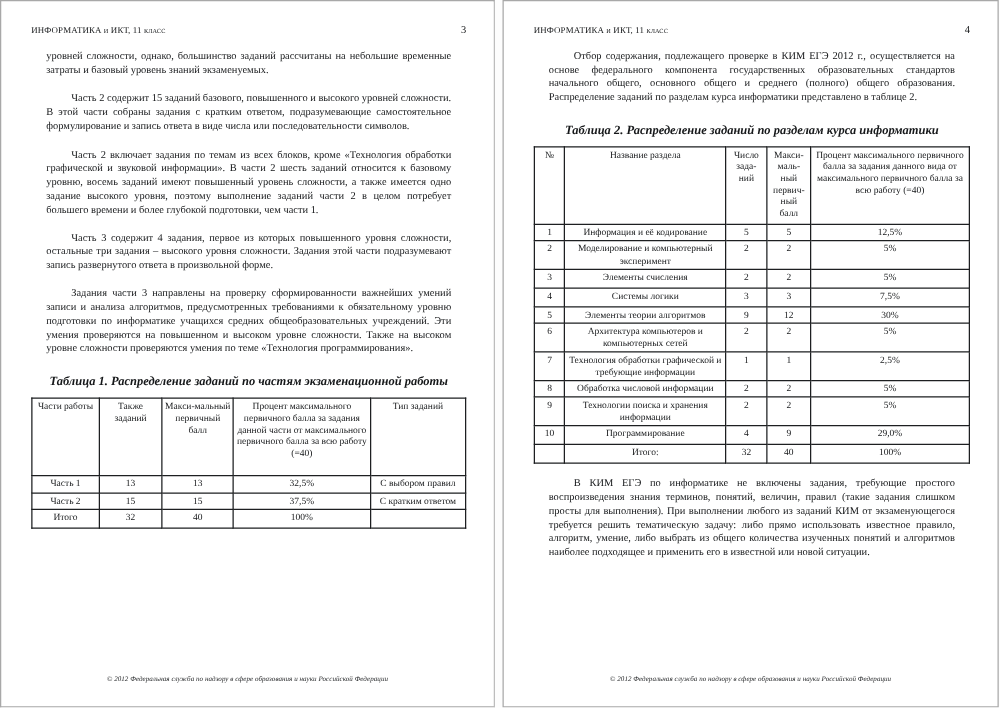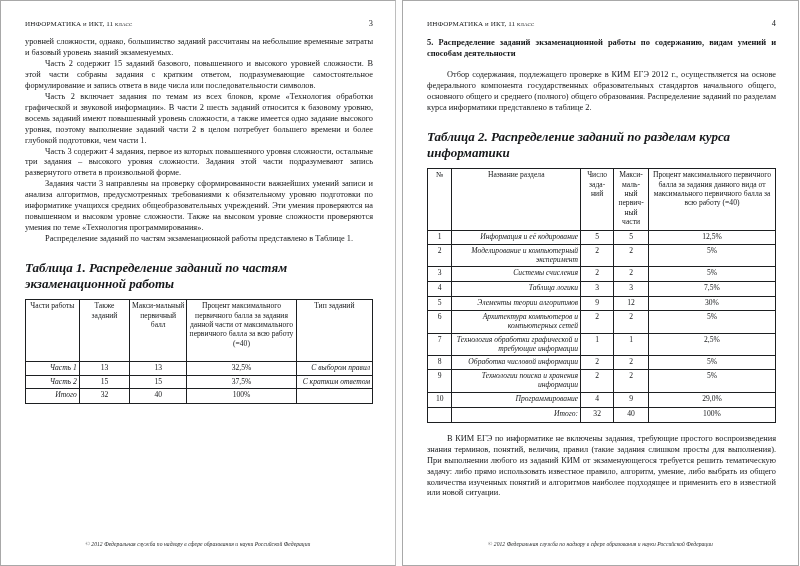--- a/index.html
+++ b/index.html
@@ -39,43 +39,43 @@
     justify-content: space-between;
     align-items: baseline;
     font-size: 7.1px;
     letter-spacing: .1px;
     margin-bottom: 9px;
   }
   .runhead .title-main { font-variant: small-caps; }
   .runhead .folio { font-size: 8.4px; }
 
   p.body {
-    margin: 0;
+    margin: 12px;
     font-size: 8.35px;
     line-height: 10.95px;
     text-align: justify;
     text-indent: 20px;
     hyphens: auto;
   }
   p.body.noindent { text-indent: 0; }
 
   h2.section {
     margin: 0 0 11px 0;
     font-size: 8.45px;
     line-height: 11.2px;
     font-weight: bold;
     text-align: justify;
     text-indent: 0;
   }
 
   .tbl-caption {
     font-style: italic;
     font-weight: bold;
-    font-size: 13px;
-    text-align: left;
+    font-size: 10px;
+    text-align: center;
     margin: 15px 0 7px 0;
   }
 
   table.grid {
     border-collapse: collapse;
     width: 100%;
     font-size: 7.6px;
     line-height: 9.4px;
     table-layout: fixed;
   }
@@ -100,21 +100,21 @@
   .t1 col.c4 { width: 31.5%; }
   .t1 col.c5 { width: 22.0%; }
 
   
   .t2 col.c1 { width: 7.0%; }
   .t2 col.c2 { width: 37.0%; }
   .t2 col.c3 { width: 9.5%; }
   .t2 col.c4 { width: 10.0%; }
   .t2 col.c5 { width: 36.5%; }
 
-  .t1 td.txt, .t2 td.txt { text-align: right; font-style: italic; }
+  .t1 td.txt, .t2 td.txt { text-align: center; }
   .rowh { height: 15px; }
 
   .footer {
     position: absolute;
     left: 0;
     right: 0;
     bottom: 18px;
     text-align: center;
     font-size: 5.6px;
     font-style: italic;
@@ -132,21 +132,20 @@
     <div class="runhead">
       <span class="title-main">ИНФОРМАТИКА и ИКТ, 11 класс</span>
       <span class="folio">3</span>
     </div>
 
     <p class="body noindent">уровней сложности, однако, большинство заданий рассчитаны на небольшие временные затраты и базовый уровень знаний экзаменуемых.</p>
     <p class="body">Часть 2 содержит 15 заданий базового, повышенного и высокого уровней сложности. В этой части собраны задания с кратким ответом, подразумевающие самостоятельное формулирование и запись ответа в виде числа или последовательности символов.</p>
     <p class="body">Часть 2 включает задания по темам из всех блоков, кроме «Технология обработки графической и звуковой информации». В части 2 шесть заданий относится к базовому уровню, восемь заданий имеют повышенный уровень сложности, а также имеется одно задание высокого уровня, поэтому выполнение заданий части 2 в целом потребует большего времени и более глубокой подготовки, чем части 1.</p>
     <p class="body">Часть 3 содержит 4 задания, первое из которых повышенного уровня сложности, остальные три задания – высокого уровня сложности. Задания этой части подразумевают запись развернутого ответа в произвольной форме.</p>
     <p class="body">Задания части 3 направлены на проверку сформированности важнейших умений записи и анализа алгоритмов, предусмотренных требованиями к обязательному уровню подготовки по информатике учащихся средних общеобразовательных учреждений. Эти умения проверяются на повышенном и высоком уровне сложности. Также на высоком уровне сложности проверяются умения по теме «Технология программирования».</p>
-    <p class="body">Распределение заданий по частям экзаменационной работы представлено в Таблице 1.</p>
 
     <div class="tbl-caption">Таблица 1. Распределение заданий по частям экзаменационной работы</div>
 
     <table class="grid t1">
       <colgroup>
         <col class="c1">
           <col class="c2">
           <col class="c3">
           <col class="c4">
           <col class="c5">
@@ -190,68 +189,67 @@
     </div>
   </div>
 
   <div class="page right">
 
     <div class="runhead">
       <span class="title-main">ИНФОРМАТИКА и ИКТ, 11 класс</span>
       <span class="folio">4</span>
     </div>
 
-    <h2 class="section">5. Распределение заданий экзаменационной работы по содержанию, видам умений и способам деятельности</h2>
 
     <p class="body">Отбор содержания, подлежащего проверке в КИМ ЕГЭ 2012 г., осуществляется на основе федерального компонента государственных образовательных стандартов начального общего, основного общего и среднего (полного) общего образования. Распределение заданий по разделам курса информатики представлено в таблице 2.</p>
 
     <div class="tbl-caption">Таблица 2. Распределение заданий по разделам курса информатики</div>
 
     <table class="grid t2">
       <colgroup>
         <col class="c1">
           <col class="c2">
           <col class="c3">
           <col class="c4">
           <col class="c5">
       </colgroup>
       <thead>
         <tr>
           <th class="tall2">№</th>
           <th>Название раздела</th>
           <th>Число зада-ний</th>
-          <th>Макси-маль-ный первич-ный части</th>
+          <th>Макси-маль-ный первич-ный балл</th>
           <th>Процент максимального первичного балла за задания данного вида от максимального первичного балла за всю работу (=40)</th>
         </tr>
       </thead>
       <tbody>
         <tr>
           <td class="c">1</td>
           <td class="txt">Информация и её кодирование</td>
           <td class="c">5</td>
           <td class="c">5</td>
           <td class="c">12,5%</td>
         </tr>
         <tr>
           <td class="c">2</td>
           <td class="txt">Моделирование и компьютерный эксперимент</td>
           <td class="c">2</td>
           <td class="c">2</td>
           <td class="c">5%</td>
         </tr>
         <tr class="rowh">
           <td class="c">3</td>
-          <td class="txt">Системы счисления</td>
+          <td class="txt">Элементы счисления</td>
           <td class="c">2</td>
           <td class="c">2</td>
           <td class="c">5%</td>
         </tr>
         <tr class="rowh">
           <td class="c">4</td>
-          <td class="txt">Таблица логики</td>
+          <td class="txt">Системы логики</td>
           <td class="c">3</td>
           <td class="c">3</td>
           <td class="c">7,5%</td>
         </tr>
         <tr>
           <td class="c">5</td>
           <td class="txt">Элементы теории алгоритмов</td>
           <td class="c">9</td>
           <td class="c">12</td>
           <td class="c">30%</td>

